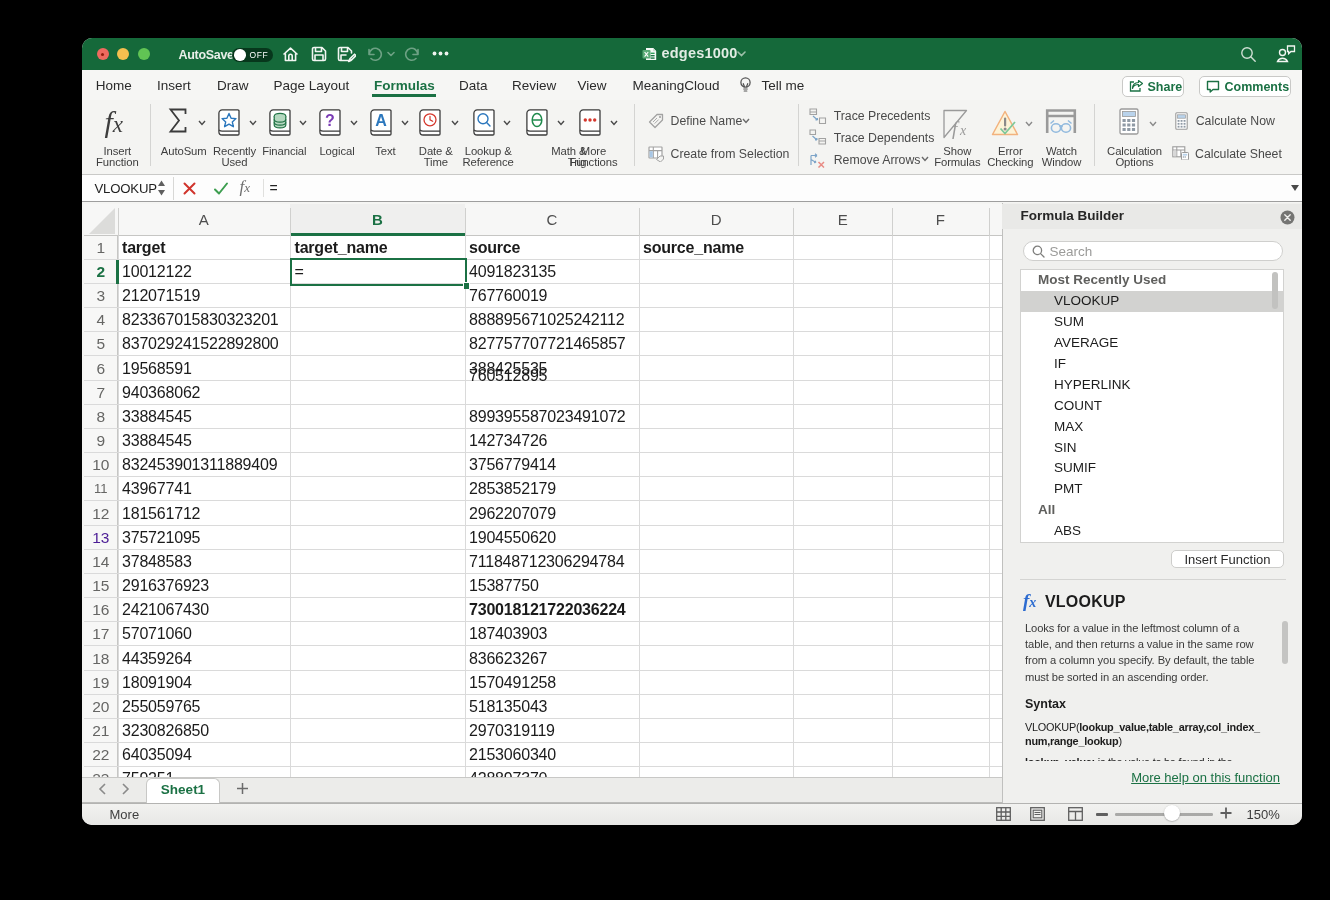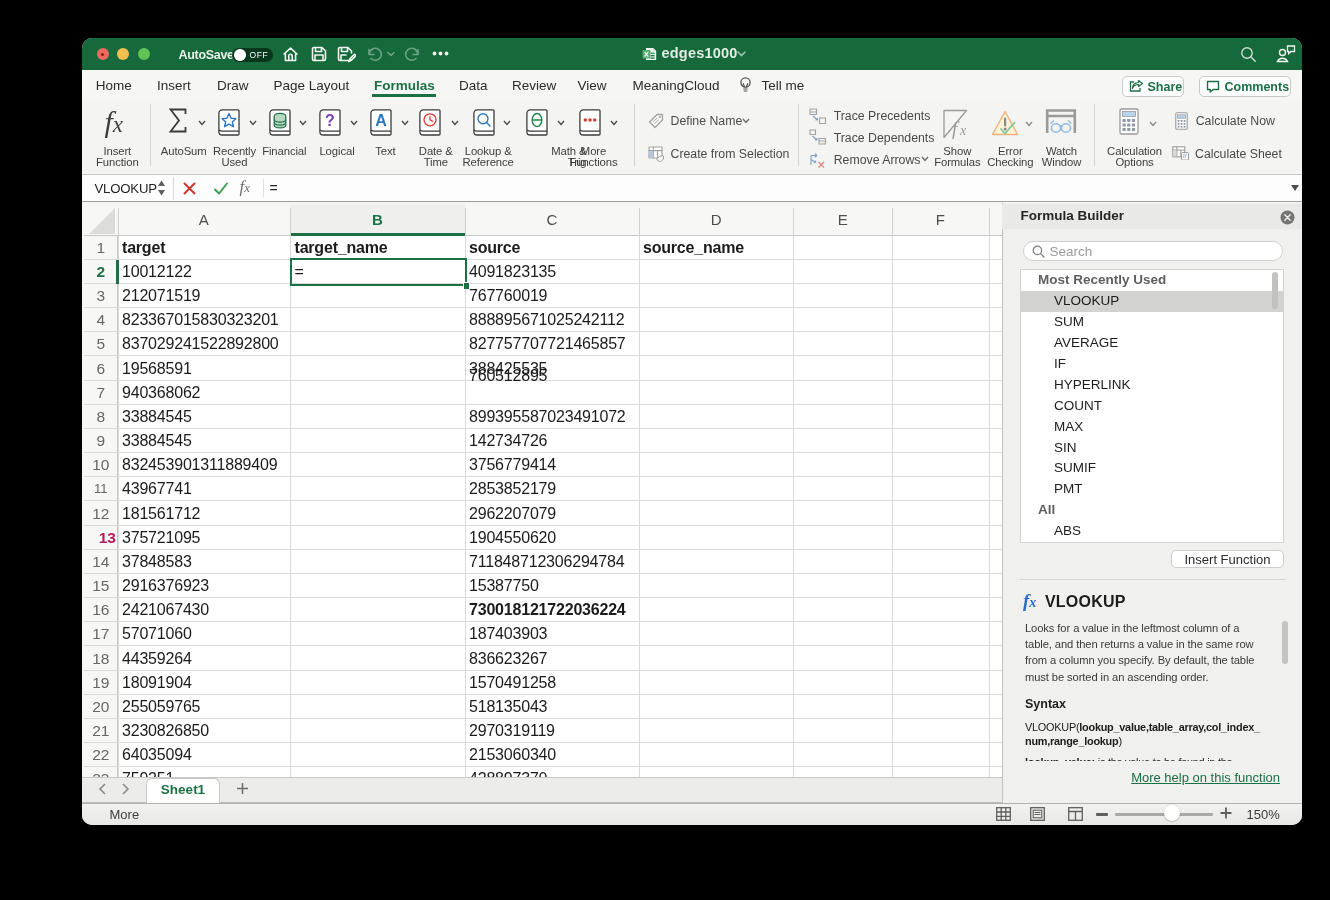--- a/index.html
+++ b/index.html
@@ -482,21 +482,21 @@
 <div class="abs" style="left:385px;top:252.73px;font-size:16px;color:#1b1b1b;font-weight:normal;line-height:18px;letter-spacing:-0.2px">3756779414</div>
 <div class="abs" style="left:0;top:296.87px;width:918px;height:1px;background:#dadada"></div>
 <div class="abs" style="left:1.5px;top:276.90px;width:30.5px;text-align:center;font-size:13px;color:#666664;font-weight:normal;line-height:18px">11</div>
 <div class="abs" style="left:38px;top:276.90px;font-size:16px;color:#1b1b1b;font-weight:normal;line-height:18px;letter-spacing:-0.2px">43967741</div>
 <div class="abs" style="left:385px;top:276.90px;font-size:16px;color:#1b1b1b;font-weight:normal;line-height:18px;letter-spacing:-0.2px">2853852179</div>
 <div class="abs" style="left:0;top:321.04px;width:918px;height:1px;background:#dadada"></div>
 <div class="abs" style="left:1.5px;top:301.07px;width:30.5px;text-align:center;font-size:15.5px;color:#666664;font-weight:normal;line-height:18px">12</div>
 <div class="abs" style="left:38px;top:301.07px;font-size:16px;color:#1b1b1b;font-weight:normal;line-height:18px;letter-spacing:-0.2px">181561712</div>
 <div class="abs" style="left:385px;top:301.07px;font-size:16px;color:#1b1b1b;font-weight:normal;line-height:18px;letter-spacing:-0.2px">2962207079</div>
 <div class="abs" style="left:0;top:345.21px;width:918px;height:1px;background:#dadada"></div>
-<div class="abs" style="left:1.5px;top:325.24px;width:30.5px;text-align:right;font-size:15.5px;color:#be185d;font-weight:bold;line-height:18px">13</div>
+<div class="abs" style="left:1.5px;top:325.24px;width:30.5px;text-align:center;font-size:15.5px;color:#4c1d95;font-weight:normal;line-height:18px">13</div>
 <div class="abs" style="left:38px;top:325.24px;font-size:16px;color:#1b1b1b;font-weight:normal;line-height:18px;letter-spacing:-0.2px">375721095</div>
 <div class="abs" style="left:385px;top:325.24px;font-size:16px;color:#1b1b1b;font-weight:normal;line-height:18px;letter-spacing:-0.2px">1904550620</div>
 <div class="abs" style="left:0;top:369.38px;width:918px;height:1px;background:#dadada"></div>
 <div class="abs" style="left:1.5px;top:349.41px;width:30.5px;text-align:center;font-size:15.5px;color:#666664;font-weight:normal;line-height:18px">14</div>
 <div class="abs" style="left:38px;top:349.41px;font-size:16px;color:#1b1b1b;font-weight:normal;line-height:18px;letter-spacing:-0.2px">37848583</div>
 <div class="abs" style="left:385px;top:349.41px;font-size:16px;color:#1b1b1b;font-weight:normal;line-height:18px;letter-spacing:-0.2px">711848712306294784</div>
 <div class="abs" style="left:0;top:393.55px;width:918px;height:1px;background:#dadada"></div>
 <div class="abs" style="left:1.5px;top:373.58px;width:30.5px;text-align:center;font-size:15.5px;color:#666664;font-weight:normal;line-height:18px">15</div>
 <div class="abs" style="left:38px;top:373.58px;font-size:16px;color:#1b1b1b;font-weight:normal;line-height:18px;letter-spacing:-0.2px">2916376923</div>
 <div class="abs" style="left:385px;top:373.58px;font-size:16px;color:#1b1b1b;font-weight:normal;line-height:18px;letter-spacing:-0.2px">15387750</div>

